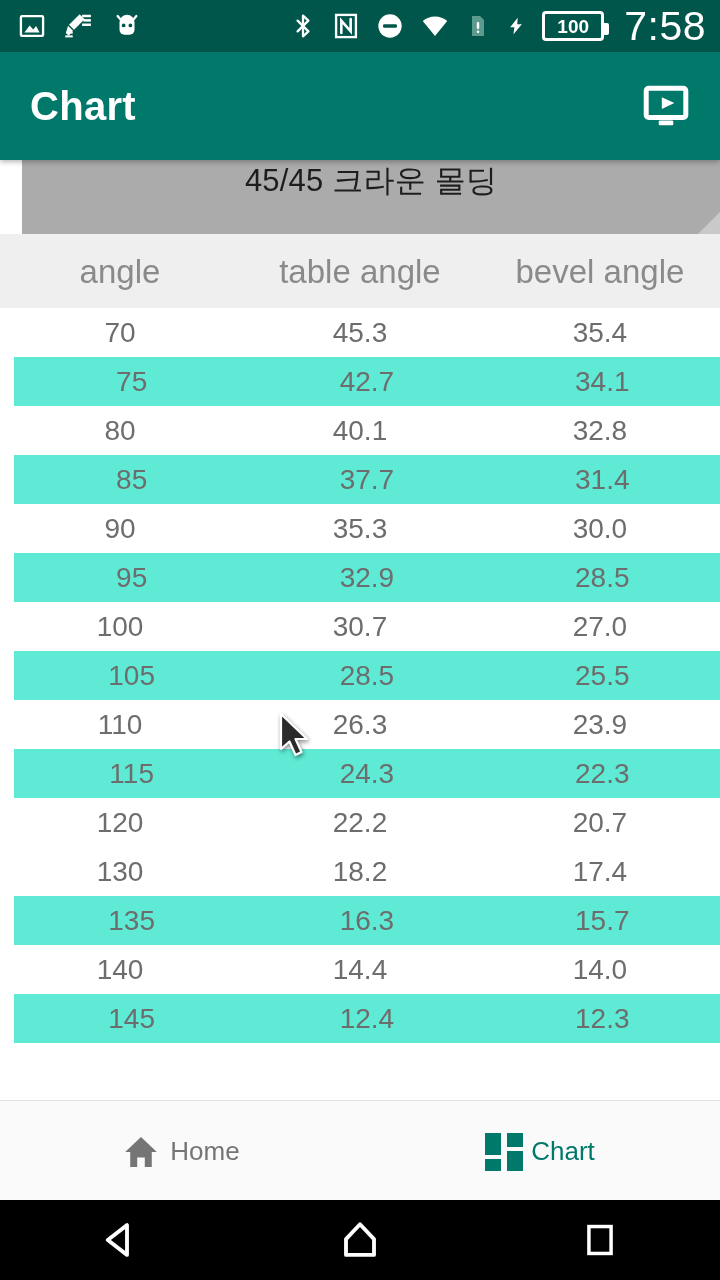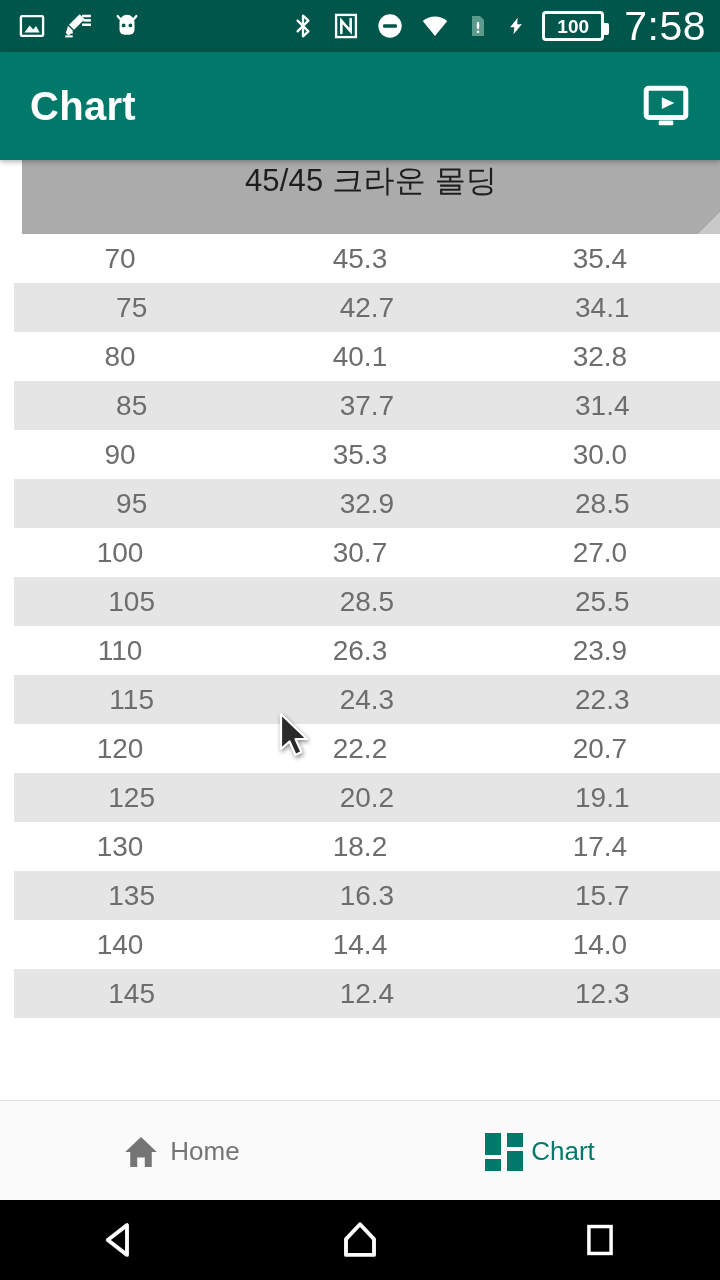--- a/index.html
+++ b/index.html
@@ -72,21 +72,21 @@
     position:absolute; top:234px; left:0; right:0; bottom:156px;
     overflow:hidden; background:#fff;
   }
   .t-row { display:flex; align-items:center; height:49px; }
   .t-head { height:74px; background:#EFEFEF; }
   .t-head .t-cell { font-size:33px; color:#8A8A8A; }
   .t-cell { text-align:center; font-size:28px; color:#6D6D6D; line-height:1; }
   .c-angle { width:33.33%; }
   .c-table { width:33.33%; }
   .c-bevel { width:33.33%; }
-  .t-row.odd { background:#e5e5e5;margin-left:14px; }
+  .t-row.odd { background:#5eead4;margin-left:14px; }
   .t-row.even { background:#FFFFFF; }
 
   
   .cursor {
     position:absolute; left:279px; top:713px; width:34px; height:46px;
     pointer-events:none; z-index:40;
     filter:drop-shadow(1px 2px 2px rgba(0,0,0,0.45));
   }
 
   
@@ -216,20 +216,25 @@
       </div>
     </div>
   </div>
 
   <div class="spinner">
     <div class="spinner-text">45/45 크라운 몰딩</div>
     <div class="spinner-caret"></div>
   </div>
 
   <div class="table-area">
+    <div class="t-row t-head">
+      <div class="t-cell c-angle">angle</div>
+      <div class="t-cell c-table">table angle</div>
+      <div class="t-cell c-bevel">bevel angle</div>
+    </div>
     <div id="rows-host">
         <div class="t-row even">
           <div class="t-cell c-angle">70</div>
           <div class="t-cell c-table">45.3</div>
           <div class="t-cell c-bevel">35.4</div>
         </div>
         <div class="t-row odd">
           <div class="t-cell c-angle">75</div>
           <div class="t-cell c-table">42.7</div>
           <div class="t-cell c-bevel">34.1</div>
@@ -271,25 +276,20 @@
         </div>
         <div class="t-row odd">
           <div class="t-cell c-angle">115</div>
           <div class="t-cell c-table">24.3</div>
           <div class="t-cell c-bevel">22.3</div>
         </div>
         <div class="t-row even">
           <div class="t-cell c-angle">120</div>
           <div class="t-cell c-table">22.2</div>
           <div class="t-cell c-bevel">20.7</div>
-        </div>
-        <div class="t-row odd">
-          <div class="t-cell c-angle">125</div>
-          <div class="t-cell c-table">20.2</div>
-          <div class="t-cell c-bevel">19.1</div>
         </div>
         <div class="t-row even">
           <div class="t-cell c-angle">130</div>
           <div class="t-cell c-table">18.2</div>
           <div class="t-cell c-bevel">17.4</div>
         </div>
         <div class="t-row odd">
           <div class="t-cell c-angle">135</div>
           <div class="t-cell c-table">16.3</div>
           <div class="t-cell c-bevel">15.7</div>

